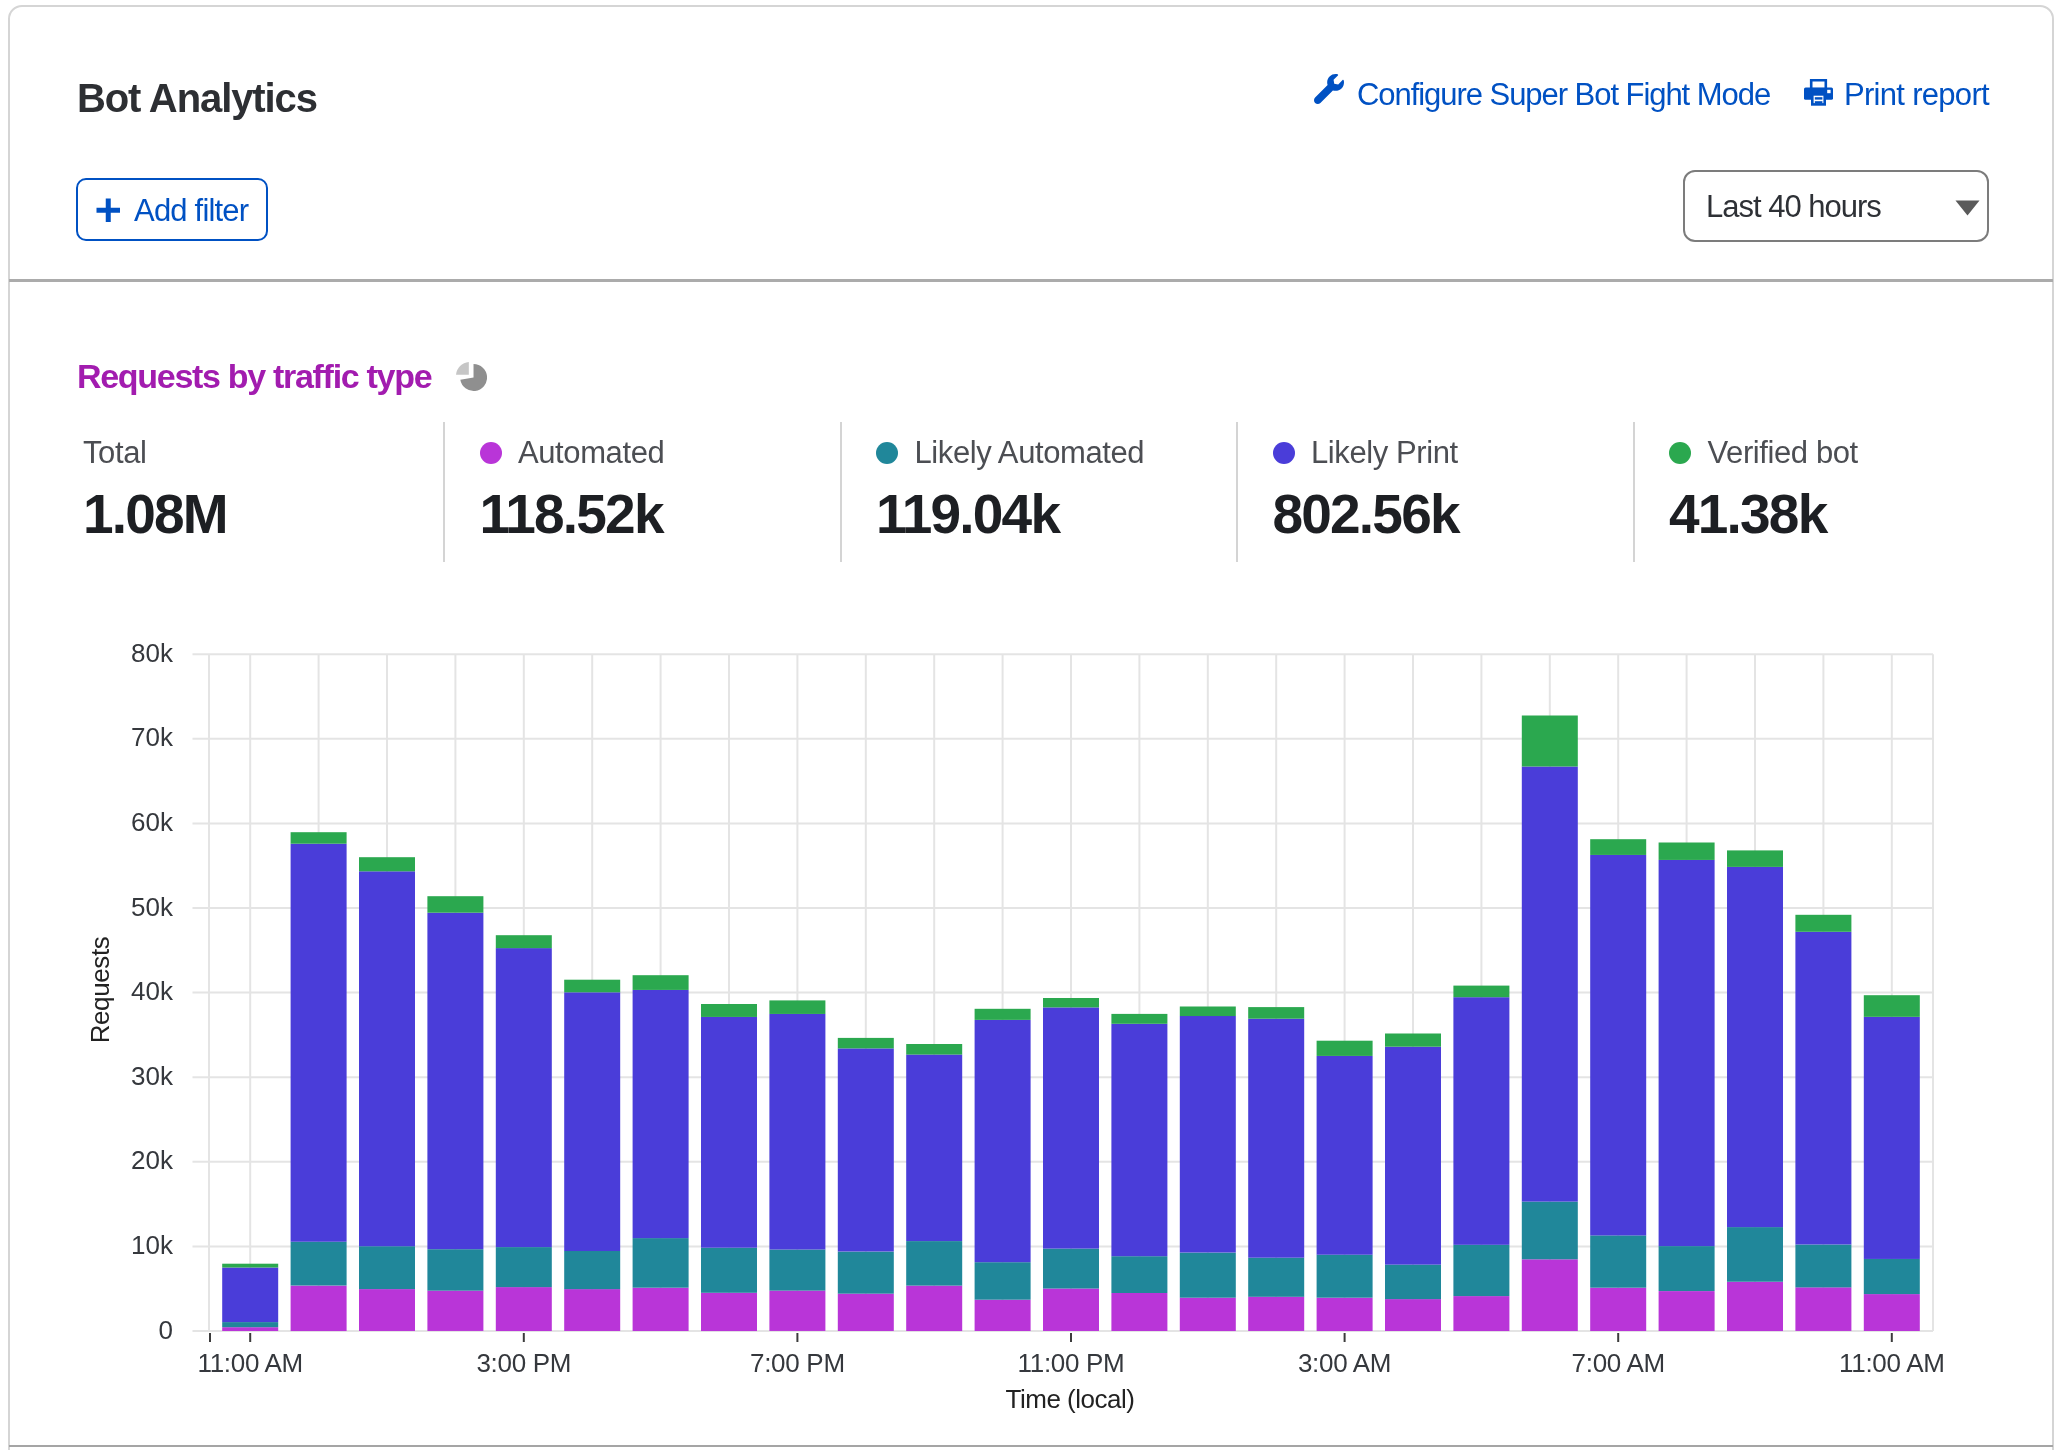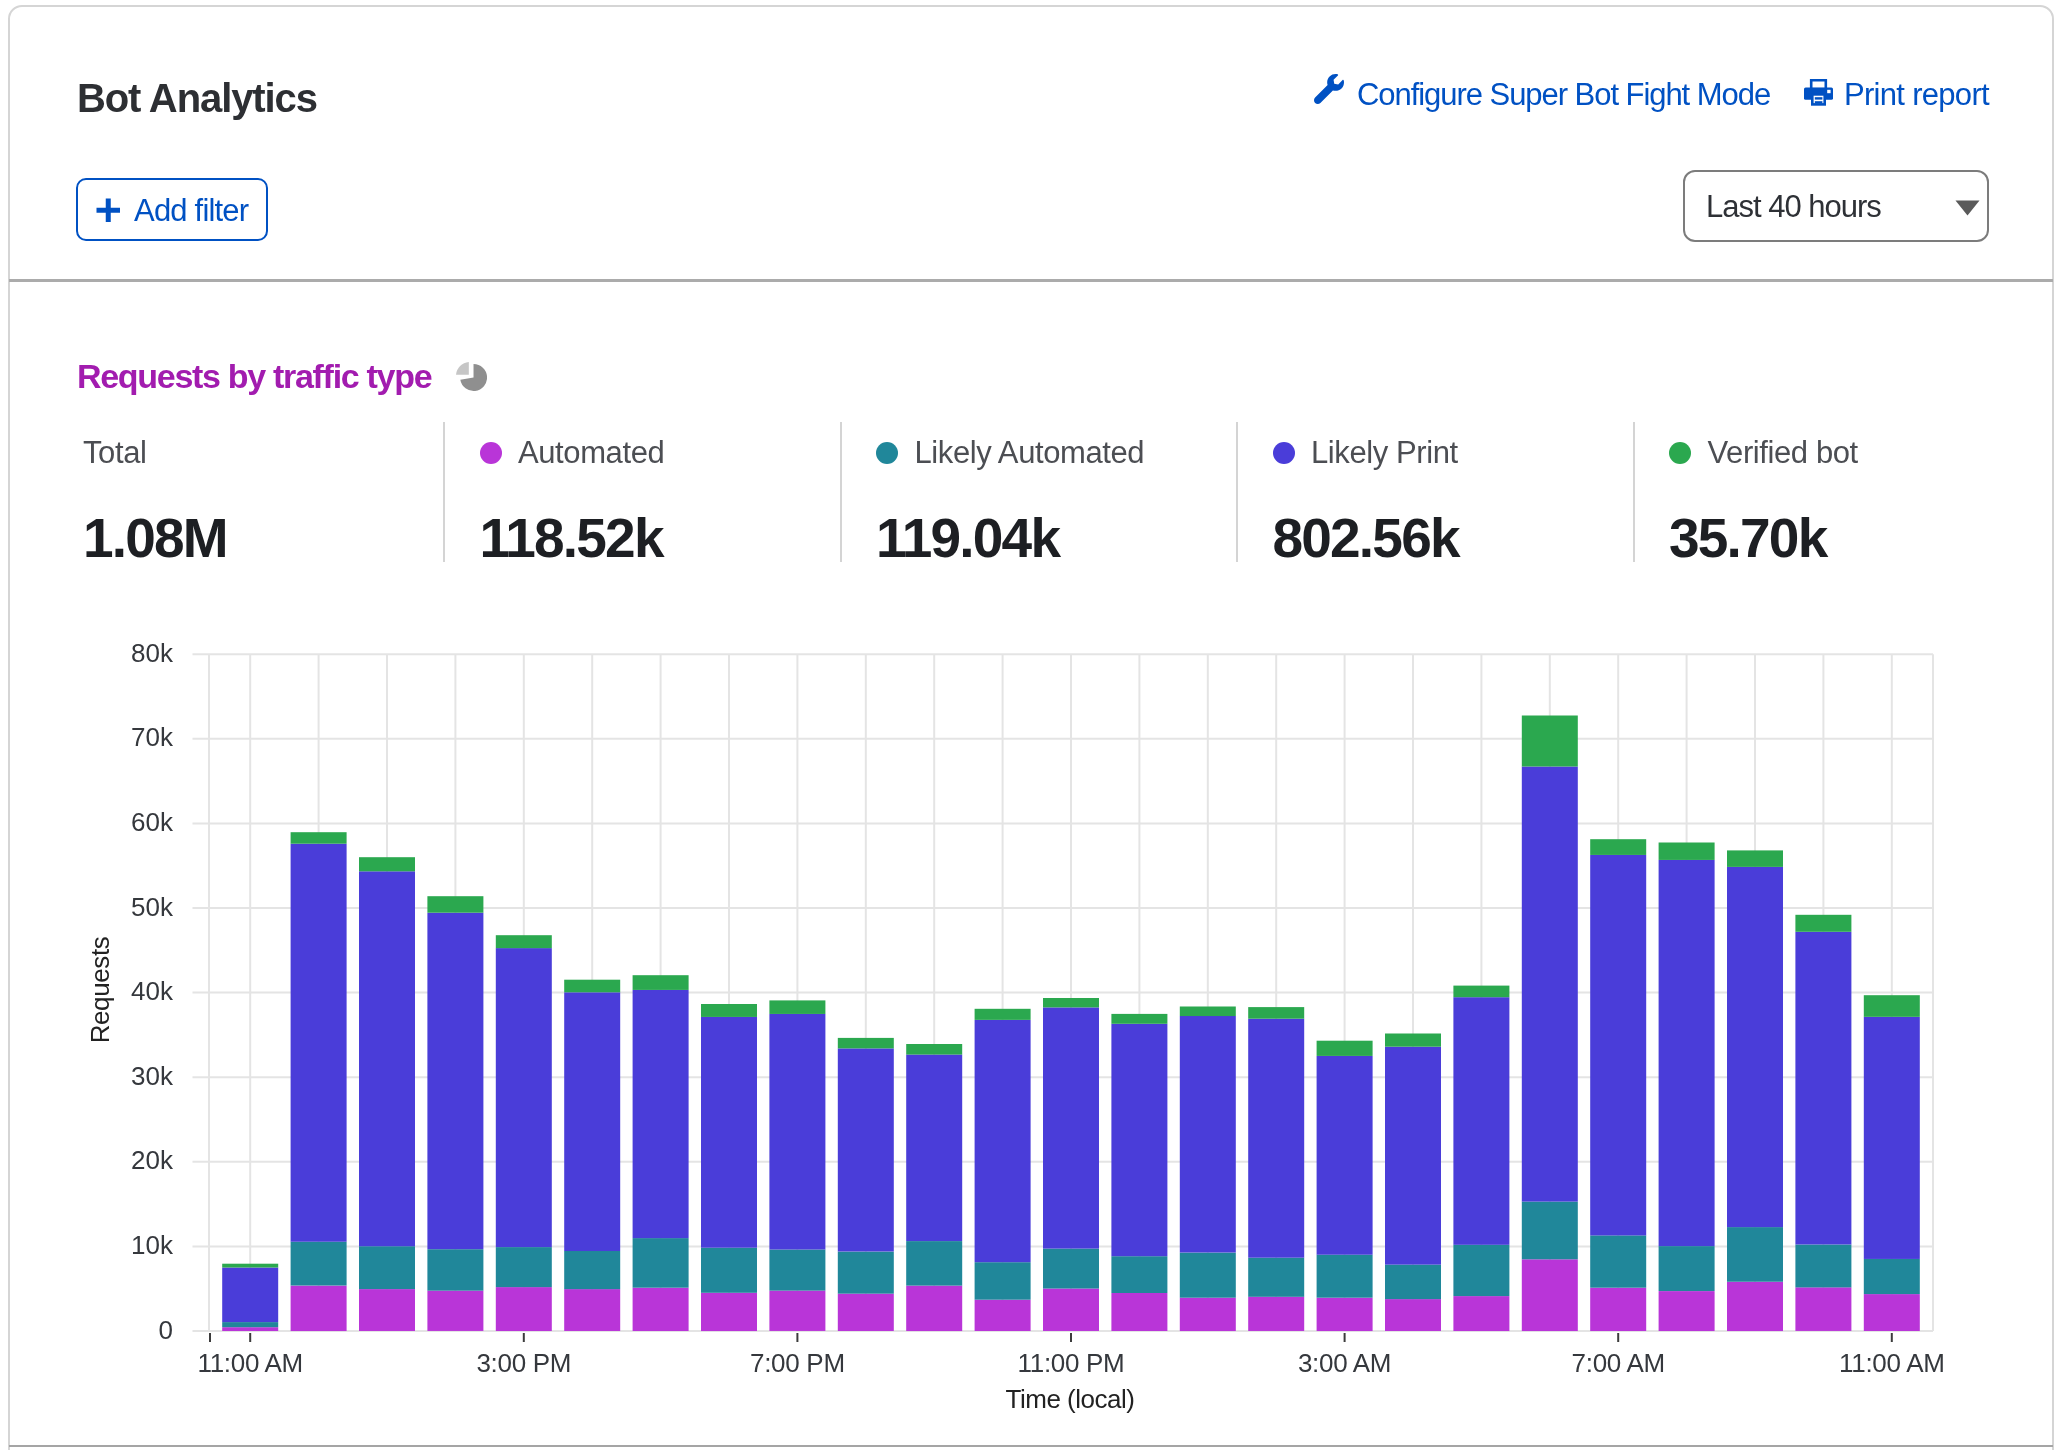--- a/index.html
+++ b/index.html
@@ -1,19 +1,19 @@
 <!DOCTYPE html>
 <html><head>
 <meta charset="utf-8">
 <style>
 * { margin:0; padding:0; box-sizing:border-box; }
 html,body { width:2062px; height:1450px; background:#fff; font-family:"Liberation Sans", sans-serif; position:relative; overflow:hidden; }
 .abs { position:absolute; line-height:1; white-space:nowrap; }
 .slabel { position:absolute; line-height:1; white-space:nowrap; top:437.4px; font-size:31px; letter-spacing:-0.4px; color:#4c4e53; }
-.svalue { position:absolute; line-height:1; white-space:nowrap; top:487.4px; font-size:55px; letter-spacing:-1.8px; font-weight:700; color:#1d1f23;margin-top:24px; }
+.svalue { position:absolute; line-height:1; white-space:nowrap; top:487.4px; font-size:55px; letter-spacing:-1.8px; font-weight:700; color:#1d1f23; }
 </style>
 </head>
 <body>
 <div style="position:absolute;left:8px;top:5px;width:2046px;height:1600px;border:2px solid #d5d5d5;border-radius:14px;background:#fff;"></div>
 <div style="position:absolute;left:9px;top:279px;width:2044px;height:3px;background:#ababab;"></div>
 <div style="position:absolute;left:9px;top:1444.5px;width:2044px;height:2.6px;background:#a5a5a5;"></div>
 
 <div class="abs" id="title" style="left:77px;top:78px;font-size:40px;letter-spacing:-1.1px;font-weight:700;color:#2d2f33;">Bot Analytics</div>
 
 <svg class="abs" style="left:1314px;top:73.5px;" width="30" height="30" viewBox="0 0 512 512">
@@ -54,21 +54,21 @@
 <div class="slabel" id="lab1" style="left:518.0px;text-align:right;">Automated</div>
 <div class="svalue" id="val1" style="left:479.5px;">118.52k</div>
 <div style="position:absolute;left:876px;top:442px;width:22px;height:22px;border-radius:50%;background:#20879a;"></div>
 <div class="slabel" id="lab2" style="left:914.5px;">Likely Automated</div>
 <div class="svalue" id="val2" style="left:876px;">119.04k</div>
 <div style="position:absolute;left:1272.5px;top:442px;width:22px;height:22px;border-radius:50%;background:#4a3dd9;"></div>
 <div class="slabel" id="lab3" style="left:1311.0px;">Likely Print</div>
 <div class="svalue" id="val3" style="left:1272.5px;">802.56k</div>
 <div style="position:absolute;left:1669px;top:442px;width:22px;height:22px;border-radius:50%;background:#2ba84f;"></div>
 <div class="slabel" id="lab4" style="left:1707.5px;">Verified bot</div>
-<div class="svalue" id="val4" style="left:1669px;">35.70k</div>
+<div class="svalue" id="val4" style="left:1669px;">41.38k</div>
 <div style="position:absolute;left:443px;top:422px;width:2px;height:140px;background:#d4d4d4;"></div>
 <div style="position:absolute;left:839.5px;top:422px;width:2px;height:140px;background:#d4d4d4;"></div>
 <div style="position:absolute;left:1236px;top:422px;width:2px;height:140px;background:#d4d4d4;"></div>
 <div style="position:absolute;left:1632.5px;top:422px;width:2px;height:140px;background:#d4d4d4;"></div>
 
 <svg style="position:absolute;left:0;top:600px;" width="2062" height="850" font-family="&quot;Liberation Sans&quot;, sans-serif">
 <line x1="192.5" y1="731.0" x2="1933.0" y2="731.0" stroke="#e4e4e4" stroke-width="2"></line>
 <line x1="192.5" y1="646.4" x2="1933.0" y2="646.4" stroke="#e4e4e4" stroke-width="2"></line>
 <line x1="192.5" y1="561.8" x2="1933.0" y2="561.8" stroke="#e4e4e4" stroke-width="2"></line>
 <line x1="192.5" y1="477.2" x2="1933.0" y2="477.2" stroke="#e4e4e4" stroke-width="2"></line>

